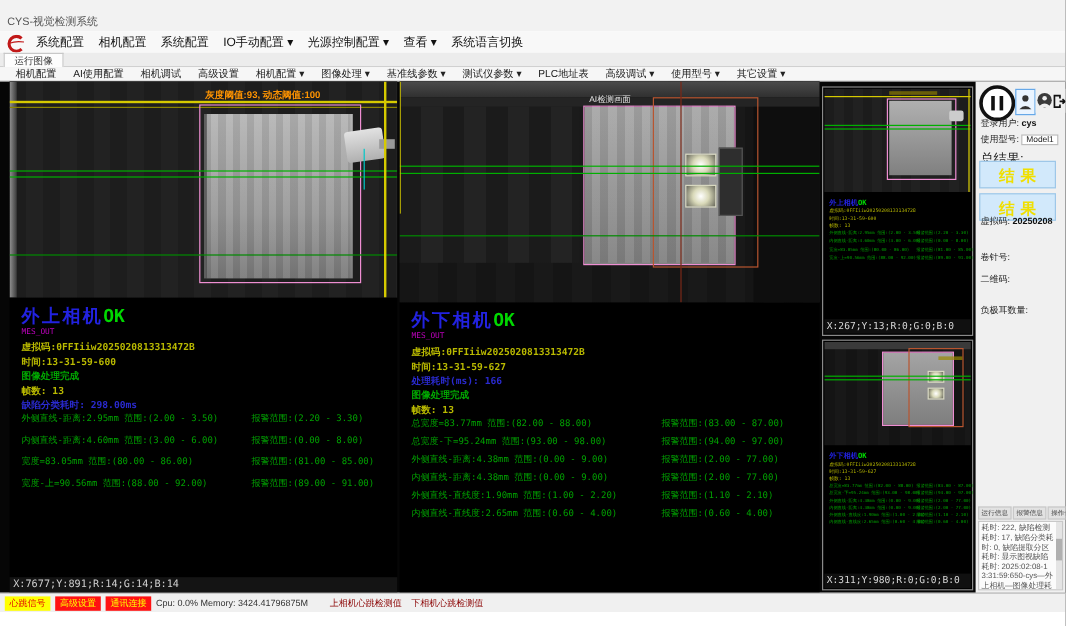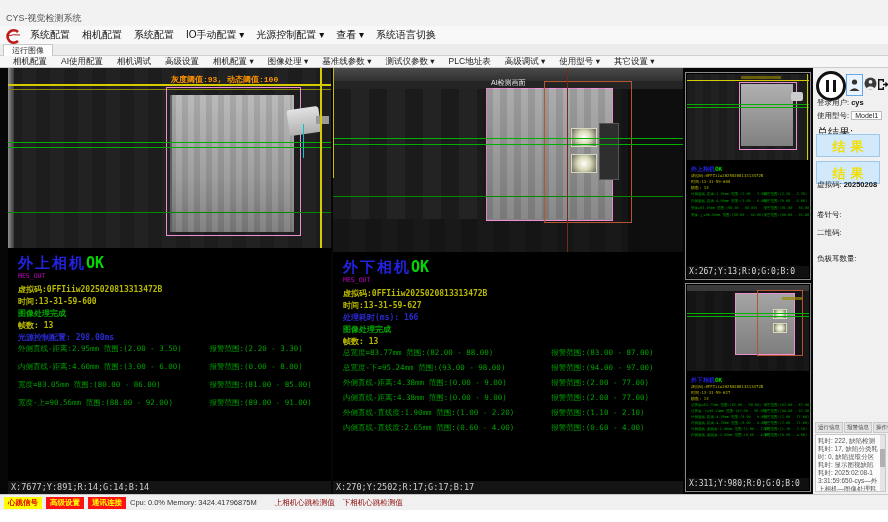--- a/index.html
+++ b/index.html
@@ -23,21 +23,21 @@
   .toolbar .ti{font-size:8.5px;color:#222;padding:0 7px;white-space:nowrap;}
 
   
   .content{position:absolute;left:0;top:68px;width:888px;height:426px;background:#060606;}
   .panel{position:absolute;top:0;height:426px;background:#000;}
   #panel-left{left:8px;width:323px;}
   #panel-mid{left:333px;width:350px;}
   .img-area{position:absolute;left:0;top:0;width:100%;overflow:hidden;}
   #panel-left .img-area{height:180px;background:repeating-linear-gradient(90deg,#1d1d1d 0 14px,#222 14px 28px);}
   #panel-mid .img-area{height:184px;background:repeating-linear-gradient(90deg,#151515 0 16px,#191919 16px 32px);}
-  .overlay-left{position:absolute;left:163px;top:6px;font-size:8px;color:#ff9400;font-weight:bold;white-space:nowrap;font-family:Liberation Mono, monospace;}
+  .overlay-left{position:absolute;left:163px;top:6px;font-size:8px;color:#ff9400;font-weight:bold;white-space:nowrap;}
   .overlay-mid{position:absolute;left:158px;top:10px;font-size:7px;color:#e8e8e8;white-space:nowrap;}
   .glow{background:radial-gradient(circle,#fff 0%,#d8d8b8 45%,#66665a 100%);border:1px solid #d8d8c0;}
 
   .textblock{position:absolute;left:10px;right:0;font-family:"DejaVu Sans Mono","Liberation Mono",monospace;}
   #panel-left .textblock{top:180px;height:297px;}
   #panel-mid  .textblock{top:184px;height:229px;}
   .cam-title{position:absolute;top:6px;left:0;font-size:15px;font-weight:bold;color:#2222e0;letter-spacing:2px;white-space:nowrap;}
   .cam-title .ok{color:#00d800;letter-spacing:0;}
   .mes{position:absolute;top:24px;left:0;font-size:6.5px;color:#c000c0;}
   .info{position:absolute;left:0;font-size:8px;font-weight:bold;white-space:nowrap;}
@@ -91,21 +91,21 @@
   .log-box{position:absolute;left:2px;right:2px;top:366px;bottom:2px;background:#fbfbfb;border:1px solid #c8c8c8;
            overflow:hidden;}
   .log-text{position:absolute;left:2px;top:2px;right:7px;font-size:6.5px;line-height:8px;color:#555;word-break:break-all;}
   .log-scroll{position:absolute;right:0;top:0;bottom:0;width:5px;background:#e4e4e4;}
   .log-thumb{position:absolute;right:0;top:14px;width:5px;height:18px;background:#b0b0b0;}
 
   
   .statusbar{position:absolute;left:0;top:494px;width:100%;height:16px;background:#f0f0f0;
              border-top:1px solid #c8c8c8;display:flex;align-items:center;gap:4px;
              padding-left:4px;box-sizing:border-box;}
-  .badge{font-size:7.5px;font-weight:bold;padding:1px 4px;white-space:nowrap;}
+  .badge{font-size:7.5px;font-weight:normal;padding:1px 4px;white-space:nowrap;}
   .badge.hb{background:#ffff00;color:#e00000;}
   .badge.run,.badge.comm{background:#ff1212;color:#ffff00;}
   .sb-text{font-size:7.5px;color:#333;white-space:nowrap;}
   .sb-cam{font-size:7.5px;color:#8a0000;white-space:nowrap;margin-left:14px;}
   .bottom-filler{position:absolute;left:0;top:510px;width:100%;height:12px;background:#fff;}
 </style>
 </head>
 <body>
 
 <div class="app">
@@ -169,21 +169,21 @@
         <div class="overlay-left">灰度阈值:93, 动态阈值:100</div>
       </div>
 
       <div class="textblock">
         <div class="cam-title"><span>外上相机</span><span class="ok">OK</span></div>
         <div class="mes">MES_OUT</div>
         <div class="info yellow" style="top:36px">虚拟码:0FFIiiw2025020813313472B</div>
         <div class="info yellow" style="top:48px">时间:13-31-59-600</div>
         <div class="info green-t" style="top:60px">图像处理完成</div>
         <div class="info yellow" style="top:72px">帧数: 13</div>
-        <div class="info blue-t" style="top:84px">光源控制配置: 298.00ms</div>
+        <div class="info blue-t" style="top:84px">缺陷分类耗时: 298.00ms</div>
         <div class="meas">
             <div class="row">
             <span class="m1">外侧直线-距离:2.95mm 范围:(2.00 - 3.50)</span>
             <span class="m2">报警范围:(2.20 - 3.30)</span>
           </div>
             <div class="row">
             <span class="m1">内侧直线-距离:4.60mm 范围:(3.00 - 6.00)</span>
             <span class="m2">报警范围:(0.00 - 8.00)</span>
           </div>
             <div class="row">
@@ -247,21 +247,20 @@
             <div class="row">
             <span class="m1">外侧直线-直线度:1.90mm 范围:(1.00 - 2.20)</span>
             <span class="m2">报警范围:(1.10 - 2.10)</span>
           </div>
             <div class="row">
             <span class="m1">内侧直线-直线度:2.65mm 范围:(0.60 - 4.00)</span>
             <span class="m2">报警范围:(0.60 - 4.00)</span>
           </div>
           </div>
       </div>
-      <div class="coordbar">X:270;Y:2502;R:17;G:17;B:17</div>
     </div>
 
     <div class="preview" id="preview-top">
       <div class="p-img">
         <div class="abs" style="left:0;top:6px;right:0;height:1px;background:#d6ca00;"></div>
         <div class="abs" style="left:52px;top:8px;width:56px;height:66px;border:1px solid #ee8ed2;"></div>
         <div class="abs" style="left:54px;top:10px;width:52px;height:62px;background:linear-gradient(180deg,#b0b0b0,#808080);"></div>
         <div class="abs" style="left:104px;top:18px;width:12px;height:9px;background:#ccc;border-radius:2px;"></div>
         <div class="abs" style="left:0;top:30px;right:0;height:1px;background:#00b000;"></div>
         <div class="abs" style="left:0;top:33px;right:0;height:1px;background:#00b000;"></div>

